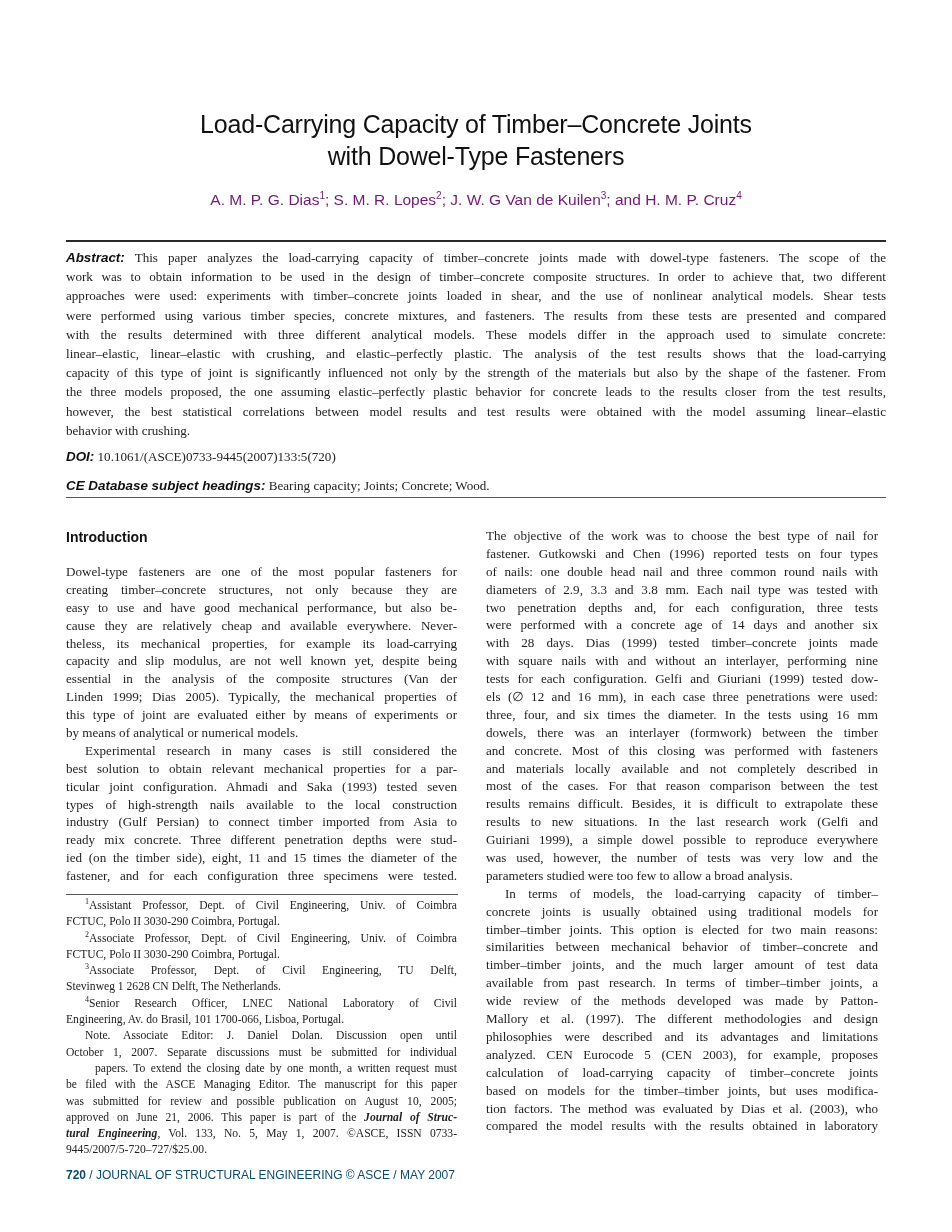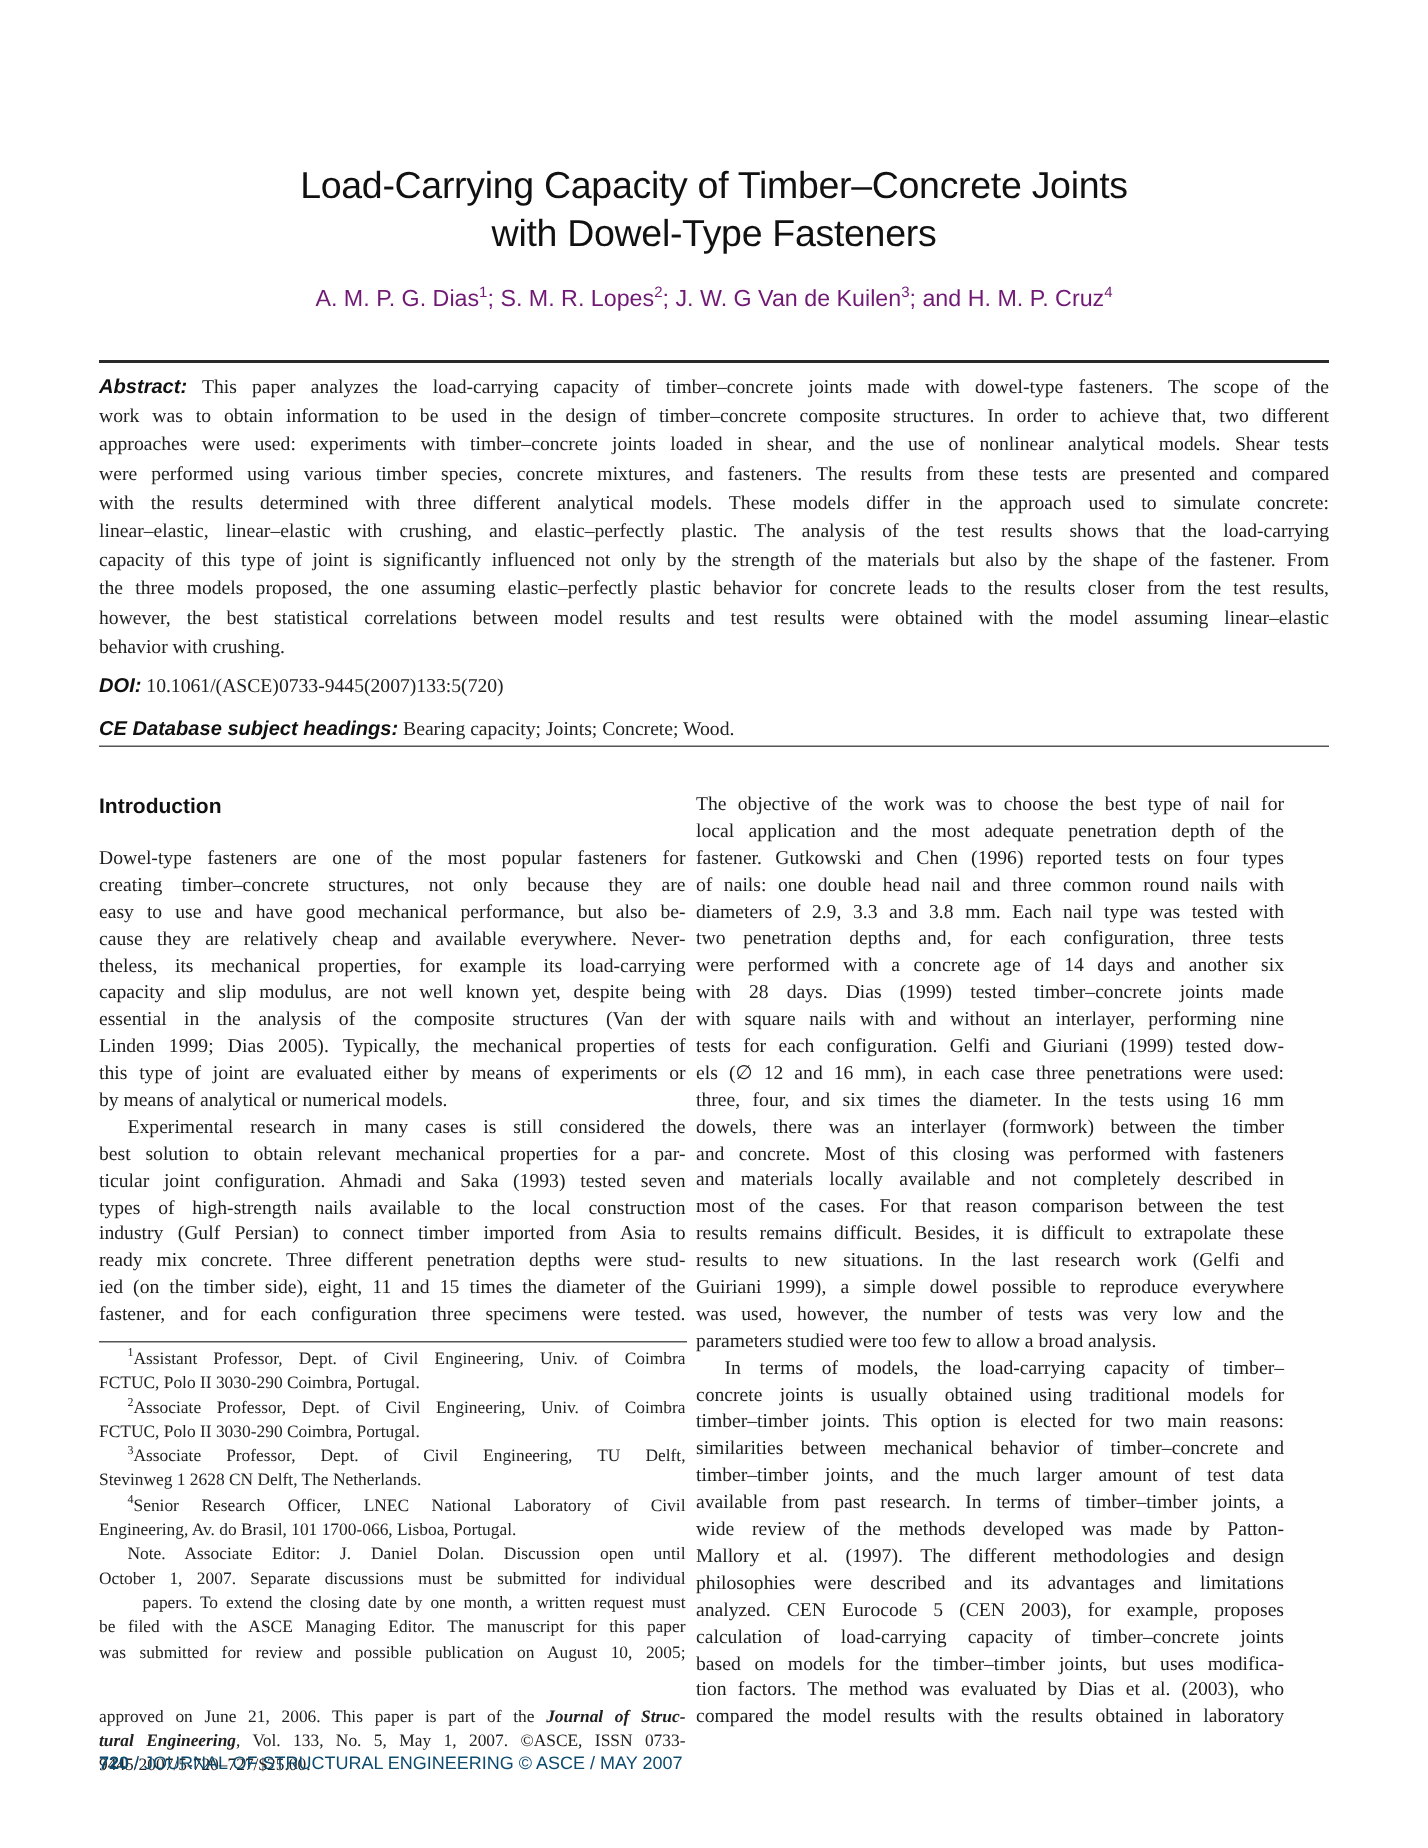--- a/index.html
+++ b/index.html
@@ -41,21 +41,21 @@
     font-weight: bold; font-size: 14px; line-height: 20px; color: #111;
   }
 
   .col {
     position: absolute; font-size: 13.1px; color: #1e1e1e;
   }
   .col .line { height: 17.9px; line-height: 17.9px; }
   .col .line.ind { padding-left: 19px; box-sizing: border-box; }
 
   #left-body { left: 66px; width: 391px; top: 563px; }
-  #right-body { left: 464px; width: 392px; top: 527px; }
+  #right-body { left: 486px; width: 392px; top: 527px; }
 
   #footnotes { position: absolute; left: 66px; width: 391px; top: 898px; font-size: 11.6px; color: #222; }
   #footnotes .line { height: 16.3px; line-height: 16.3px; }
   #footnotes sup { font-size: 8px; vertical-align: 5px; line-height: 0; }
 
   #footer { position: absolute; left: 66px; top: 1167px; font-size: 12px; line-height: 16px; color: #0c4a6e; }
   #footer b { font-weight: bold; }
 </style>
 </head>
 <body>
@@ -111,21 +111,20 @@
     <span class="line">best solution to obtain relevant mechanical properties for a par-</span>
     <span class="line">ticular joint configuration. Ahmadi and Saka (1993) tested seven</span>
     <span class="line">types of high-strength nails available to the local construction</span>
     <span class="line">industry (Gulf Persian) to connect timber imported from Asia to</span>
     <span class="line">ready mix concrete. Three different penetration depths were stud-</span>
     <span class="line">ied (on the timber side), eight, 11 and 15 times the diameter of the</span>
     <span class="line">fastener, and for each configuration three specimens were tested.</span>
   </div>
 <div id="right-body" class="col serif">
     <span class="line">The objective of the work was to choose the best type of nail for</span>
-    <span class="line">local application and the most adequate penetration depth of the</span>
     <span class="line">fastener. Gutkowski and Chen (1996) reported tests on four types</span>
     <span class="line">of nails: one double head nail and three common round nails with</span>
     <span class="line">diameters of 2.9, 3.3 and 3.8 mm. Each nail type was tested with</span>
     <span class="line">two penetration depths and, for each configuration, three tests</span>
     <span class="line">were performed with a concrete age of 14 days and another six</span>
     <span class="line">with 28 days. Dias (1999) tested timber–concrete joints made</span>
     <span class="line">with square nails with and without an interlayer, performing nine</span>
     <span class="line">tests for each configuration. Gelfi and Giuriani (1999) tested dow-</span>
     <span class="line">els (∅ 12 and 16 mm), in each case three penetrations were used:</span>
     <span class="line">three, four, and six times the diameter. In the tests using 16 mm</span>
@@ -162,20 +161,20 @@
     <span class="line last" style="box-sizing: border-box;"><span>FCTUC, Polo II 3030-290 Coimbra, Portugal.</span></span>
     <span class="line ind" style="padding-left: 19px; box-sizing: border-box;"><sup>3</sup><span>Associate Professor, Dept. of Civil Engineering, TU Delft,</span></span>
     <span class="line last" style="box-sizing: border-box;"><span>Stevinweg 1 2628 CN Delft, The Netherlands.</span></span>
     <span class="line ind" style="padding-left: 19px; box-sizing: border-box;"><sup>4</sup><span>Senior Research Officer, LNEC National Laboratory of Civil</span></span>
     <span class="line last" style="box-sizing: border-box;"><span>Engineering, Av. do Brasil, 101 1700-066, Lisboa, Portugal.</span></span>
     <span class="line ind" style="padding-left: 19px; box-sizing: border-box;"><span>Note. Associate Editor: J. Daniel Dolan. Discussion open until</span></span>
     <span class="line" style="box-sizing: border-box;"><span>October 1, 2007. Separate discussions must be submitted for individual</span></span>
     <span class="line" style="box-sizing: border-box; padding-left: 29px;"><span>papers. To extend the closing date by one month, a written request must</span></span>
     <span class="line" style="box-sizing: border-box;"><span>be filed with the ASCE Managing Editor. The manuscript for this paper</span></span>
     <span class="line" style="box-sizing: border-box;"><span>was submitted for review and possible publication on August 10, 2005;</span></span>
-    <span class="line" style="box-sizing: border-box; margin-top: 27px;"><span>approved on June 21, 2006. This paper is part of the </span><i style="font-weight: bold;">Journal of Struc-</i></span>
+    <span class="line" style="box-sizing: border-box;"><span>approved on June 21, 2006. This paper is part of the </span><i style="font-weight: bold;">Journal of Struc-</i></span>
     <span class="line" style="box-sizing: border-box;"><i style="font-weight: bold;">tural Engineering</i><span>, Vol. 133, No. 5, May 1, 2007. ©ASCE, ISSN 0733-</span></span>
     <span class="line last" style="box-sizing: border-box;"><span>9445/2007/5-720–727/$25.00.</span></span>
   </div>
 
 <div id="footer" class="sans">
   <b>720</b><span> / JOURNAL OF STRUCTURAL ENGINEERING © ASCE / MAY 2007</span>
 </div>
 
 </body></html>

